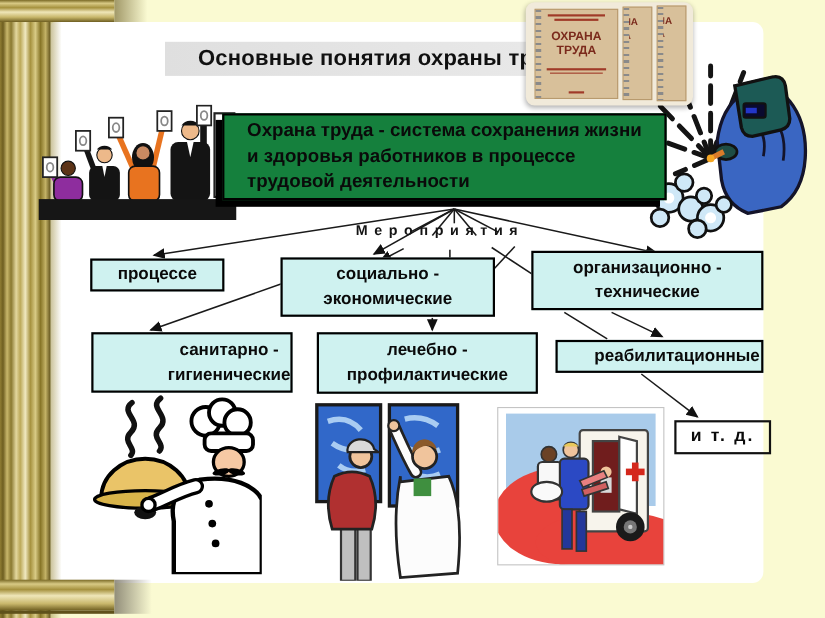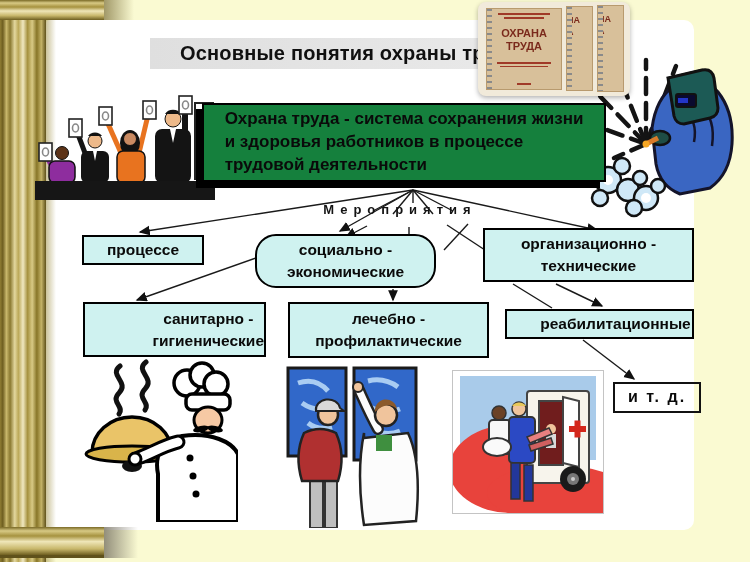--- a/index.html
+++ b/index.html
@@ -56,21 +56,21 @@
 
   
   #measures-label{position:absolute;left:300px;top:202px;width:200px;z-index:5;
     text-align:center;font-size:13px;font-weight:600;letter-spacing:6px;color:#141414;}
 
   
   .cbox{position:absolute;z-index:5;background:#CFF2F0;border:2px solid #000;
     box-sizing:border-box;display:flex;align-items:center;justify-content:center;
     text-align:center;font-weight:bold;font-size:15.5px;color:#0A0A0A;line-height:1.4;}
   #box-legal{left:82px;top:235px;width:122px;height:30px;}
-  #box-social{left:255px;top:234px;width:181px;height:54px;border-radius:21px;}
+  #box-social{left:255px;top:234px;width:195px;height:54px;}
   #box-org{left:483px;top:228px;width:211px;height:54px;}
   #box-sanitary{left:83px;top:302px;width:183px;height:55px;justify-content:flex-end;}
   #box-medical{left:288px;top:302px;width:201px;height:56px;}
   #box-rehab{left:505px;top:309px;width:189px;height:30px;padding-left:32px;}
   #box-etc{left:613px;top:382px;width:88px;height:31px;background:transparent;
     border:2px solid #111;font-size:16px;letter-spacing:2px;}
 
   
   #arrows{position:absolute;left:0;top:0;z-index:4;pointer-events:none;}
 

